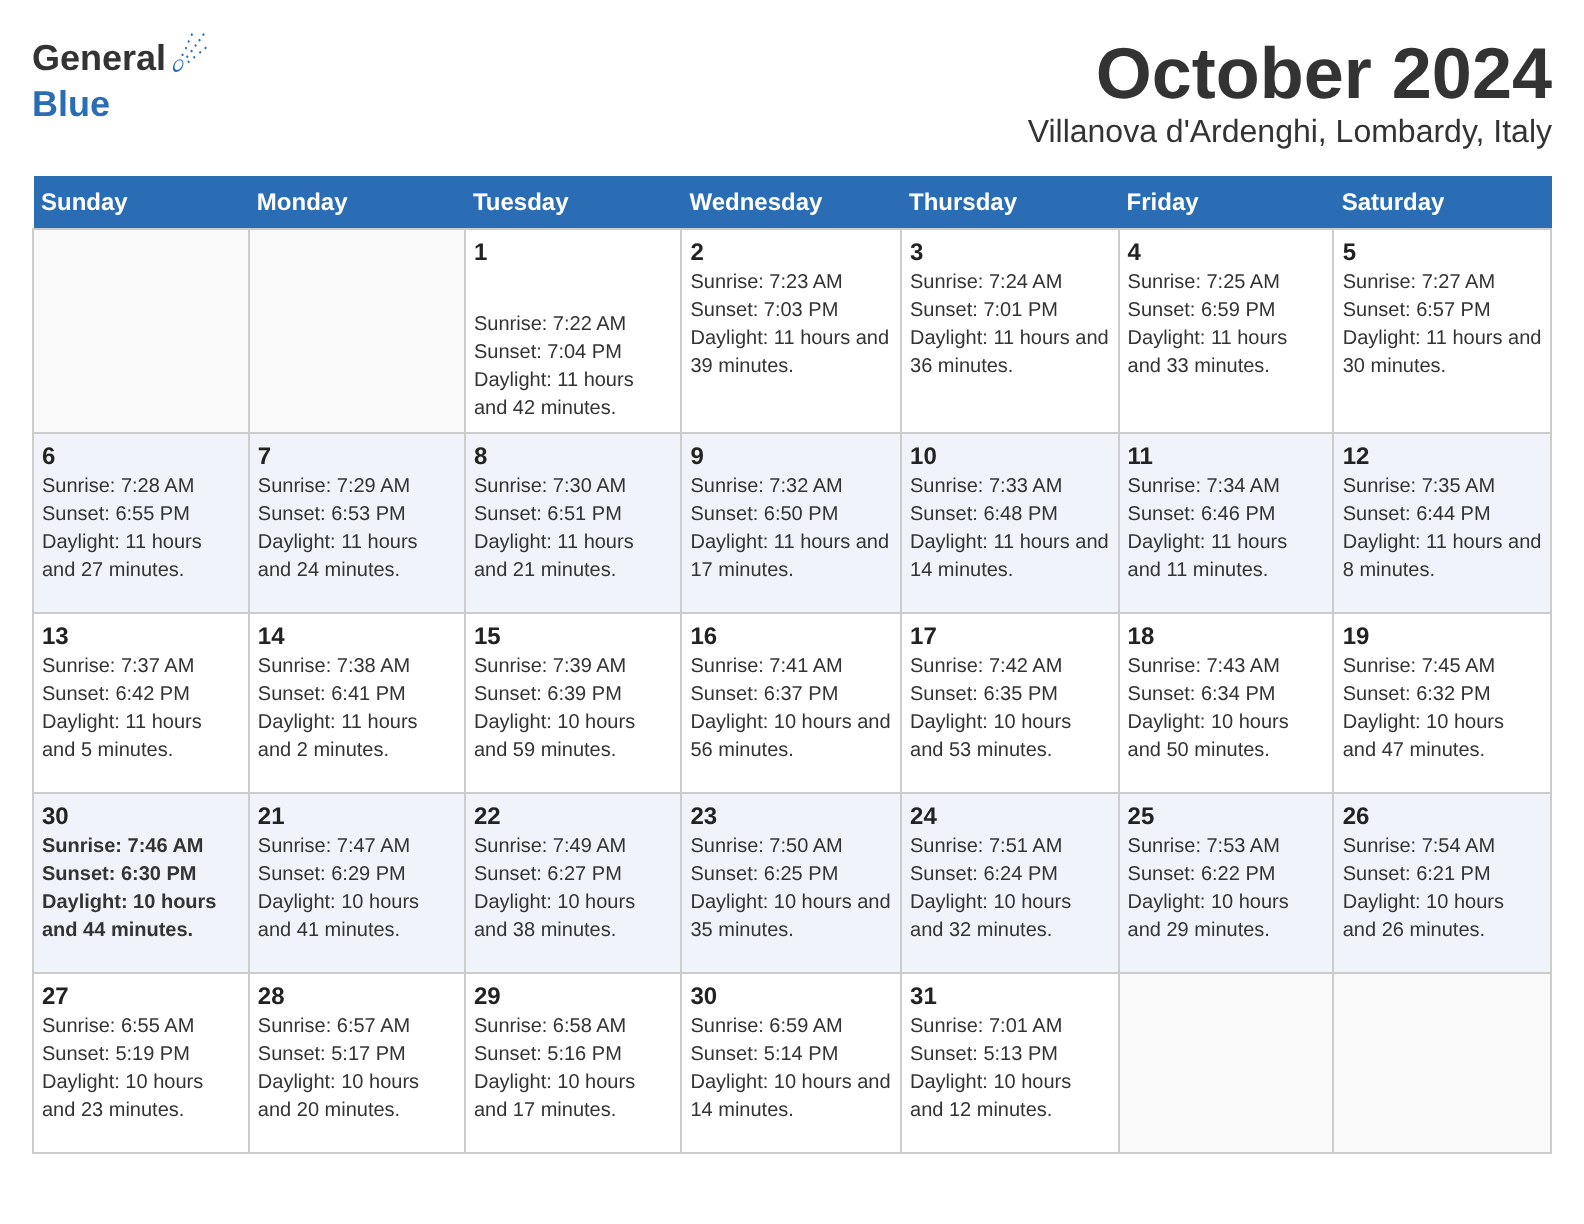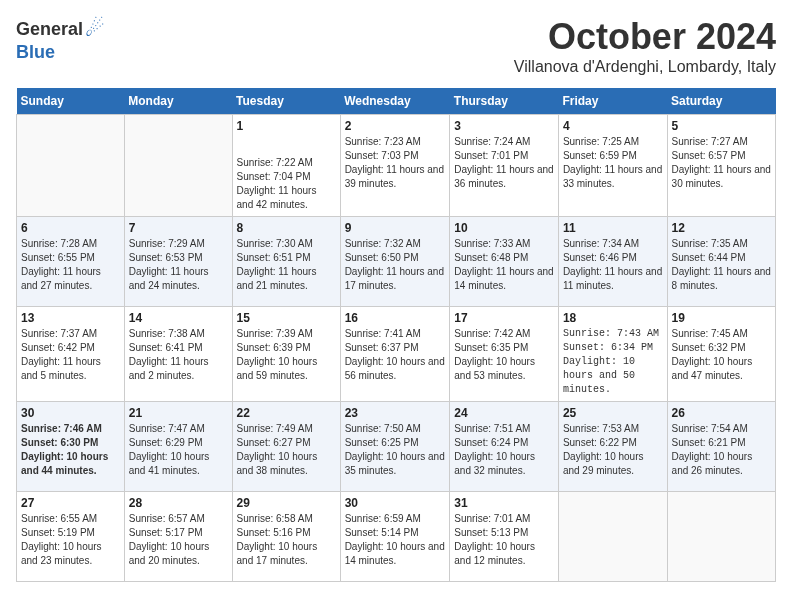--- a/index.html
+++ b/index.html
@@ -232,21 +232,21 @@
 Daylight: 10 hours and 56 minutes.</div>
         </td>
         <td>
           <div class="day-num">17</div>
           <div class="day-info" style="white-space: pre-line;">Sunrise: 7:42 AM
 Sunset: 6:35 PM
 Daylight: 10 hours and 53 minutes.</div>
         </td>
         <td>
           <div class="day-num">18</div>
-          <div class="day-info" style="white-space: pre-line; font-family: Liberation Mono, monospace;">Sunrise: 7:43 AM
+          <div class="day-info" style="white-space: pre-line;">Sunrise: 7:43 AM
 Sunset: 6:34 PM
 Daylight: 10 hours and 50 minutes.</div>
         </td>
         <td>
           <div class="day-num">19</div>
           <div class="day-info" style="white-space: pre-line;">Sunrise: 7:45 AM
 Sunset: 6:32 PM
 Daylight: 10 hours and 47 minutes.</div>
         </td>
       </tr>

